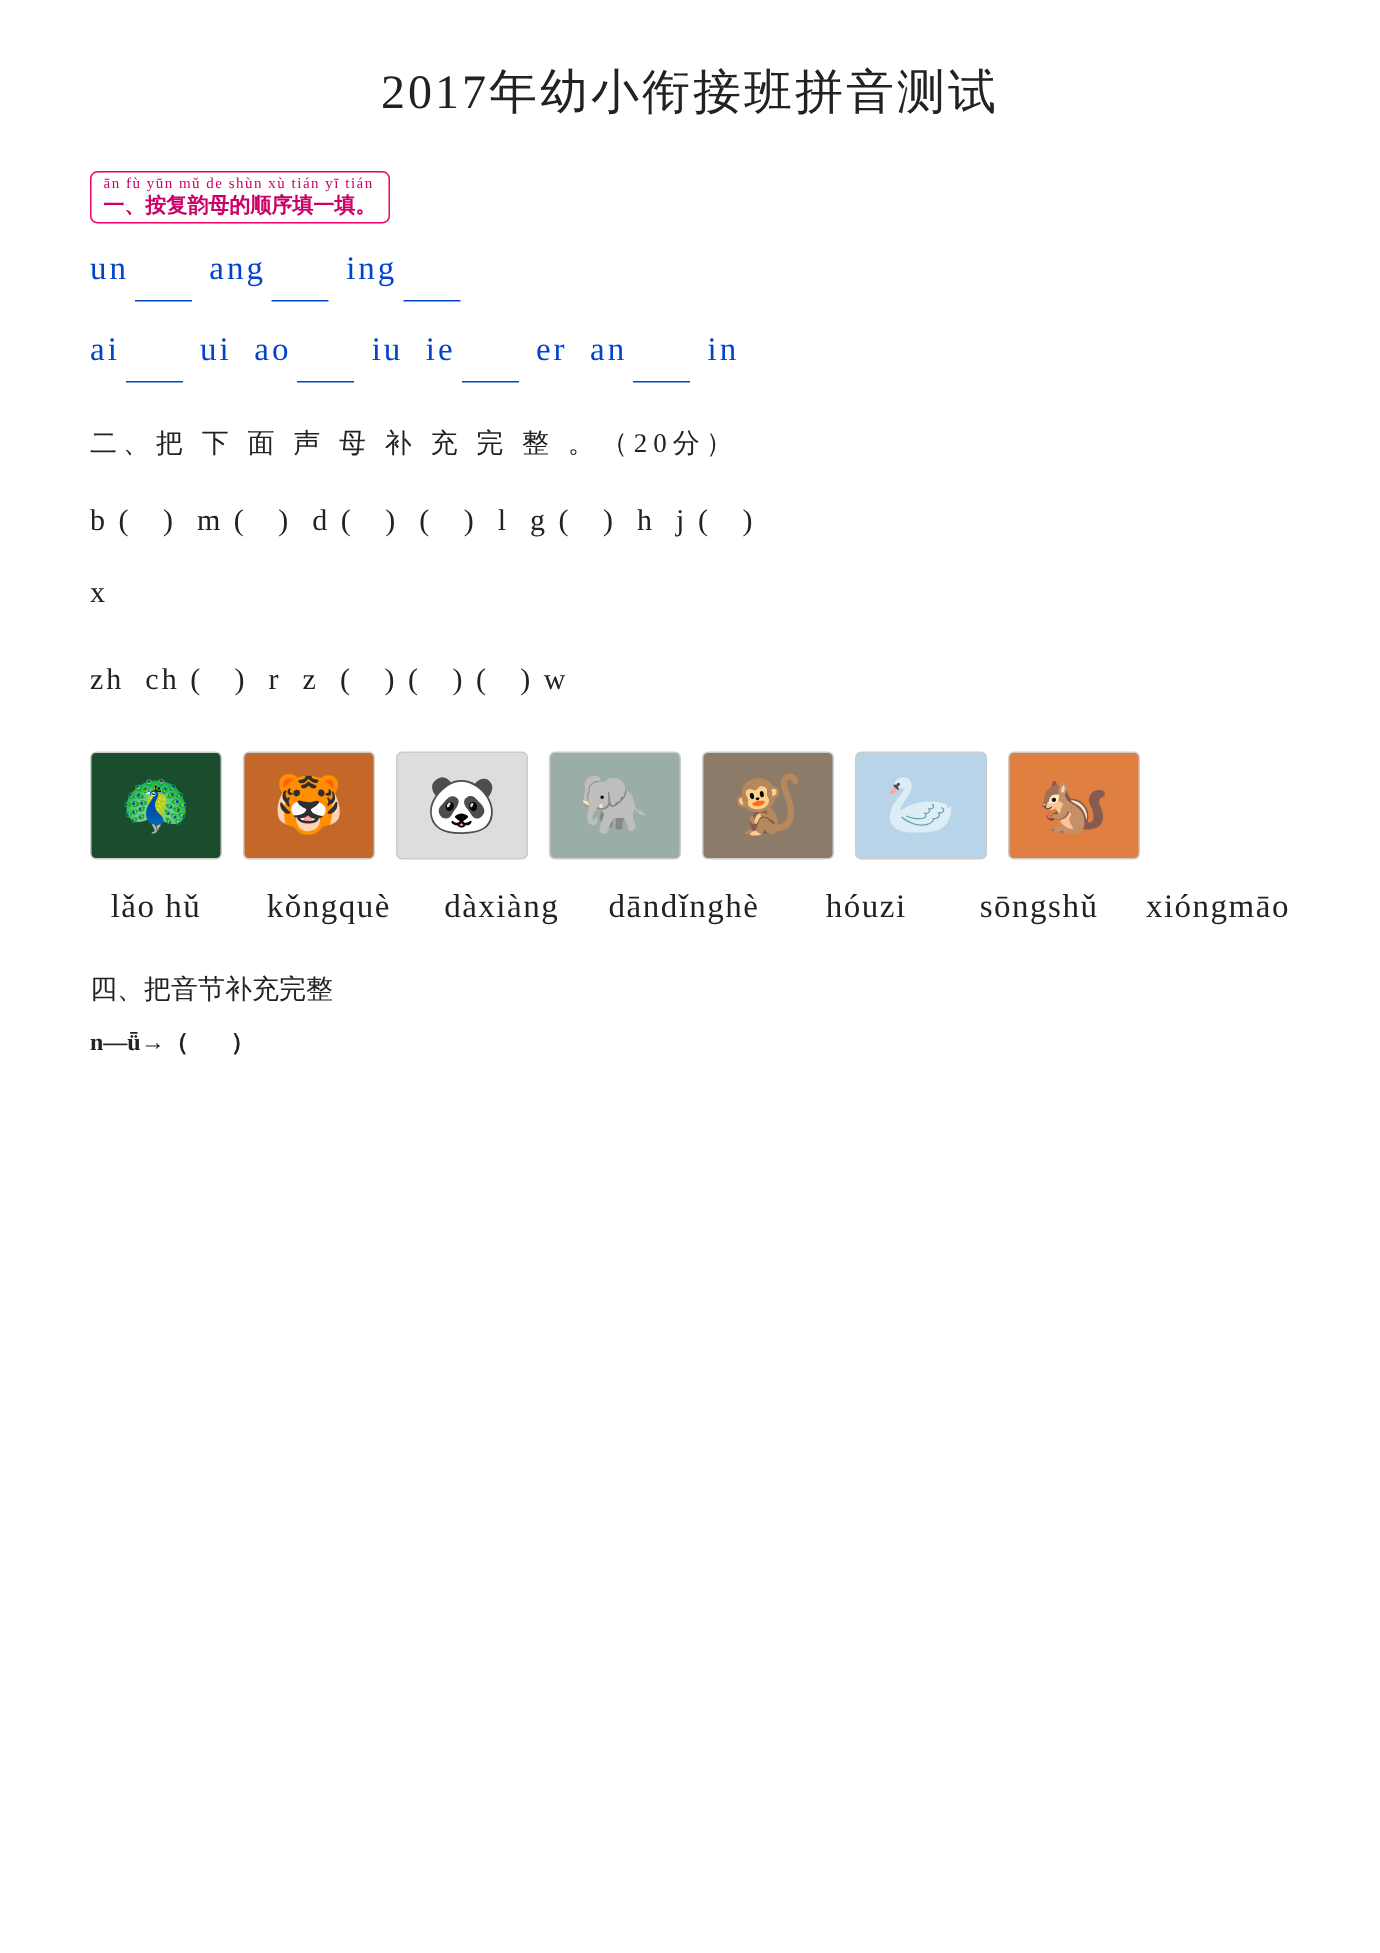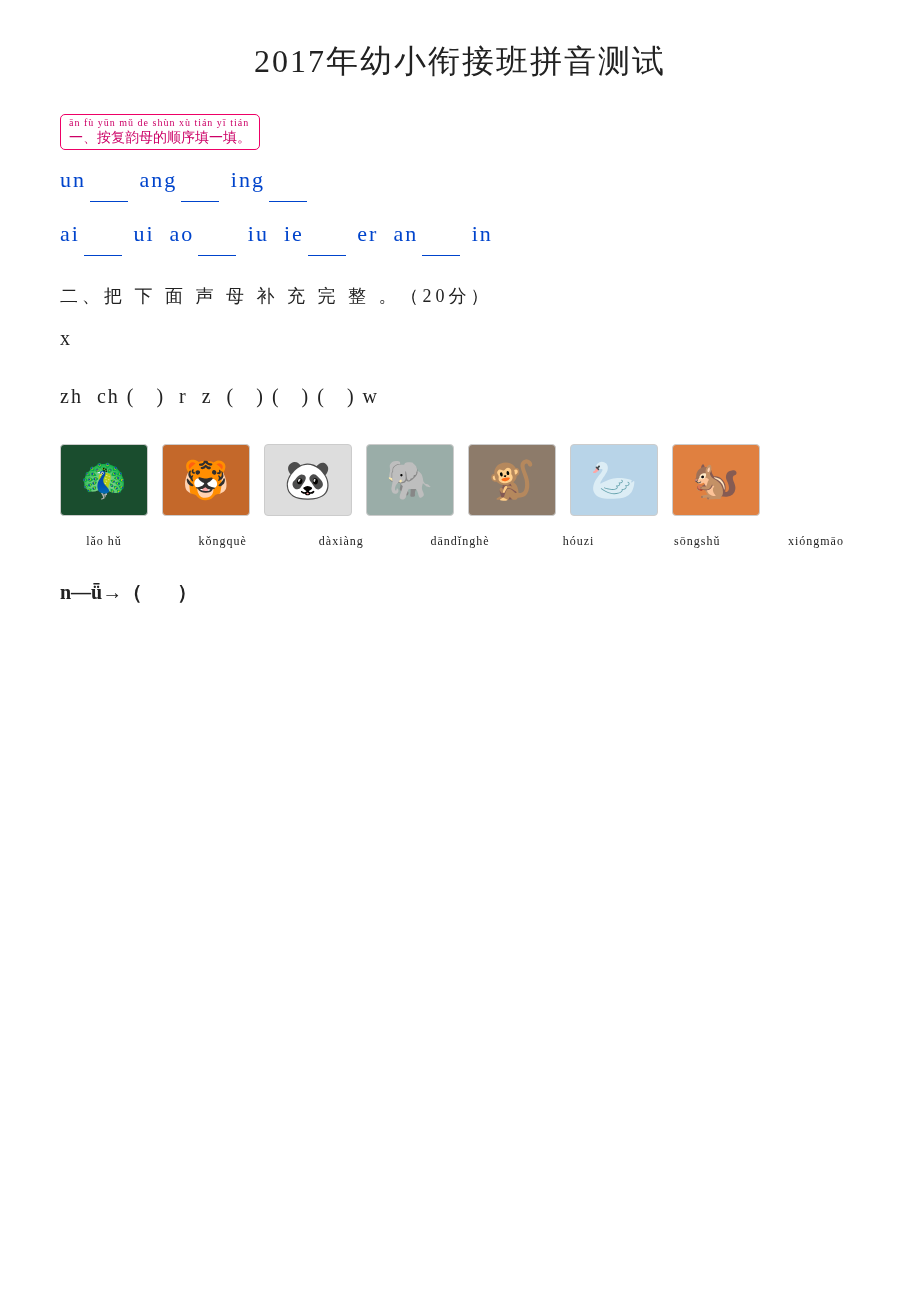--- a/index.html
+++ b/index.html
@@ -30,21 +30,21 @@
     }
     .section-label-box .pinyin-small {
       font-size: 10px;
       color: #cc0066;
       display: block;
       letter-spacing: 1px;
     }
     .section-label-box .label-text {
       font-size: 14px;
       color: #cc0066;
-      font-weight: normal;
+      font-weight: bold;
     }
     .yunmu-line {
       font-size: 22px;
       color: #0044cc;
       margin-bottom: 10px;
       line-height: 2;
       letter-spacing: 2px;
     }
     .yunmu-line span.blank {
       display: inline-block;
@@ -83,38 +83,38 @@
       justify-content: center;
       font-size: 32px;
       background: #f0f4f0;
       border-radius: 4px;
       overflow: hidden;
     }
     .animal-names-row {
       display: flex;
       gap: 0;
       flex-wrap: wrap;
-      font-size: 12px;
+      font-size: 22px;
       letter-spacing: 1px;
       margin-bottom: 10px;
       justify-content: space-between;
     }
     .animal-name {
       min-width: 88px;
       text-align: center;
     }
     .section4-heading {
       font-size: 18px;
       margin-bottom: 14px;
     }
     .syllable-row {
       display: flex;
       gap: 60px;
       align-items: center;
-      font-size: 20px;
+      font-size: 16px;
       font-weight: bold;
     }
     .syllable-item {
       display: flex;
       align-items: center;
       gap: 6px;
     }
     
     .img-peacock { background: #1a4d2e; }
     .img-tiger { background: #c4682a; }
@@ -150,20 +150,23 @@
     <span>iu</span>&nbsp;
     <span>ie</span><span class="blank"></span>
     <span>er</span>&nbsp;
     <span>an</span><span class="blank"></span>
     <span>in</span>
   </div>
 </div>
 
 <div class="section" style="">
   <div class="section2-heading">二、把 下 面 声 母 补 充 完 整 。（20分）</div>
+  <div class="consonant-row">
+    b&nbsp;(&nbsp;&nbsp;&nbsp;)&nbsp;&nbsp;m&nbsp;(&nbsp;&nbsp;&nbsp;)&nbsp;&nbsp;d&nbsp;(&nbsp;&nbsp;&nbsp;)&nbsp;&nbsp;(&nbsp;&nbsp;&nbsp;)&nbsp;&nbsp;l&nbsp;&nbsp;g&nbsp;(&nbsp;&nbsp;&nbsp;)&nbsp;&nbsp;h&nbsp;&nbsp;j&nbsp;(&nbsp;&nbsp;&nbsp;)
+  </div>
   <div class="consonant-row" style="margin-top:-10px;">
     x
   </div>
   <div class="consonant-row" style="margin-top:10px;">
     zh&nbsp;&nbsp;ch&nbsp;(&nbsp;&nbsp;&nbsp;)&nbsp;&nbsp;r&nbsp;&nbsp;z&nbsp;&nbsp;(&nbsp;&nbsp;&nbsp;)&nbsp;(&nbsp;&nbsp;&nbsp;)&nbsp;(&nbsp;&nbsp;&nbsp;)&nbsp;w
   </div>
 </div>
 
 <div class="section" style="margin-top:10px;">
   <div class="animals-row">
@@ -194,18 +197,19 @@
     <span class="animal-name">kǒngquè</span>
     <span class="animal-name">dàxiàng</span>
     <span class="animal-name">dāndǐnghè</span>
     <span class="animal-name">hóuzi</span>
     <span class="animal-name">sōngshǔ</span>
     <span class="animal-name">xióngmāo</span>
   </div>
 </div>
 
 <div class="section" style="margin-top:30px;">
+  <div class="section4-heading">四、把音节补充完整</div>
   <div class="syllable-row">
     <div class="syllable-item">
       <span><strong>n—ǖ→（</strong>&nbsp;&nbsp;&nbsp;&nbsp;&nbsp;&nbsp;&nbsp;<strong>）</strong></span>
     </div>
   </div>
 </div>
 
 </body></html>

